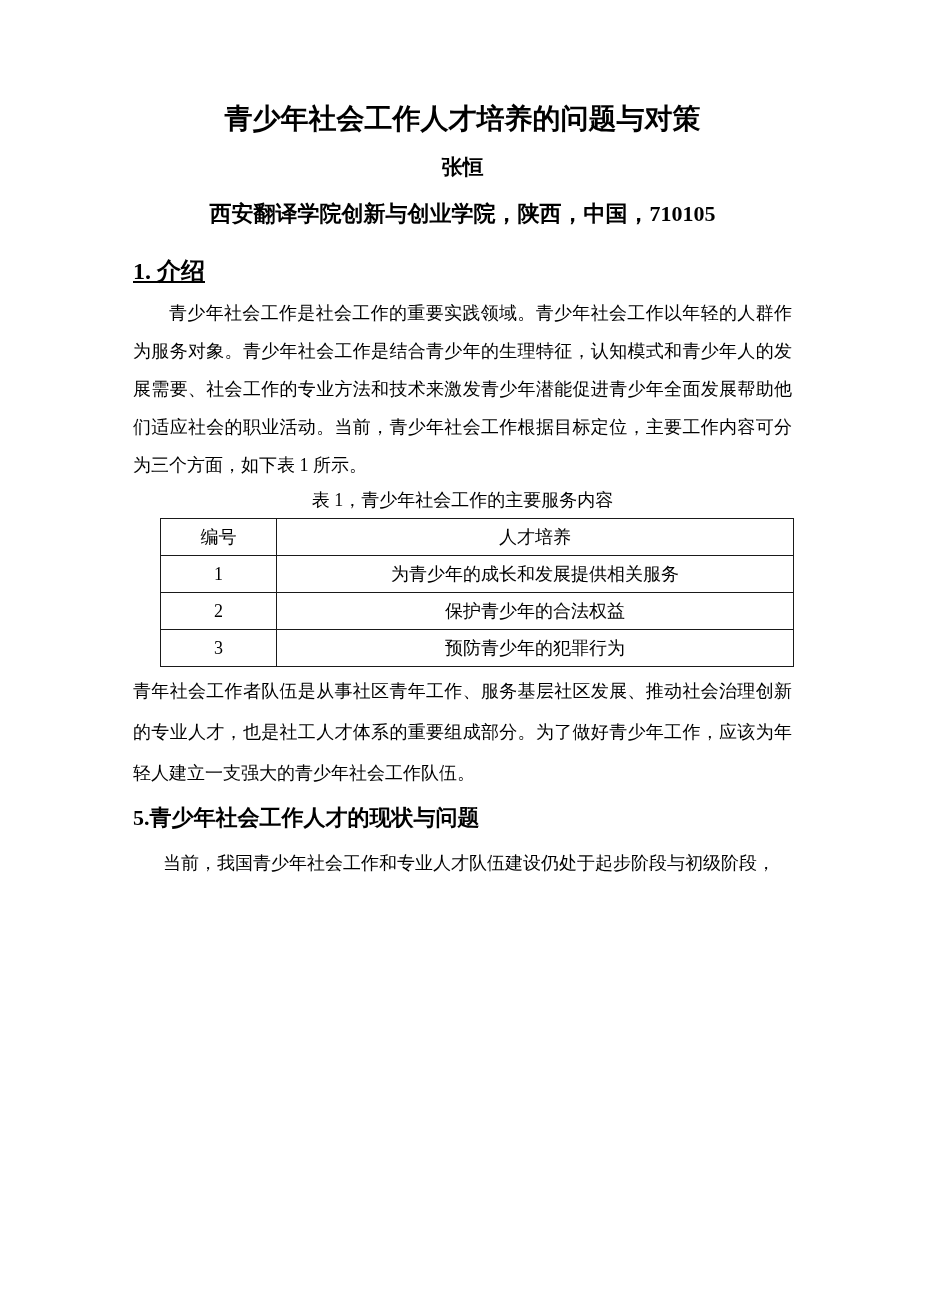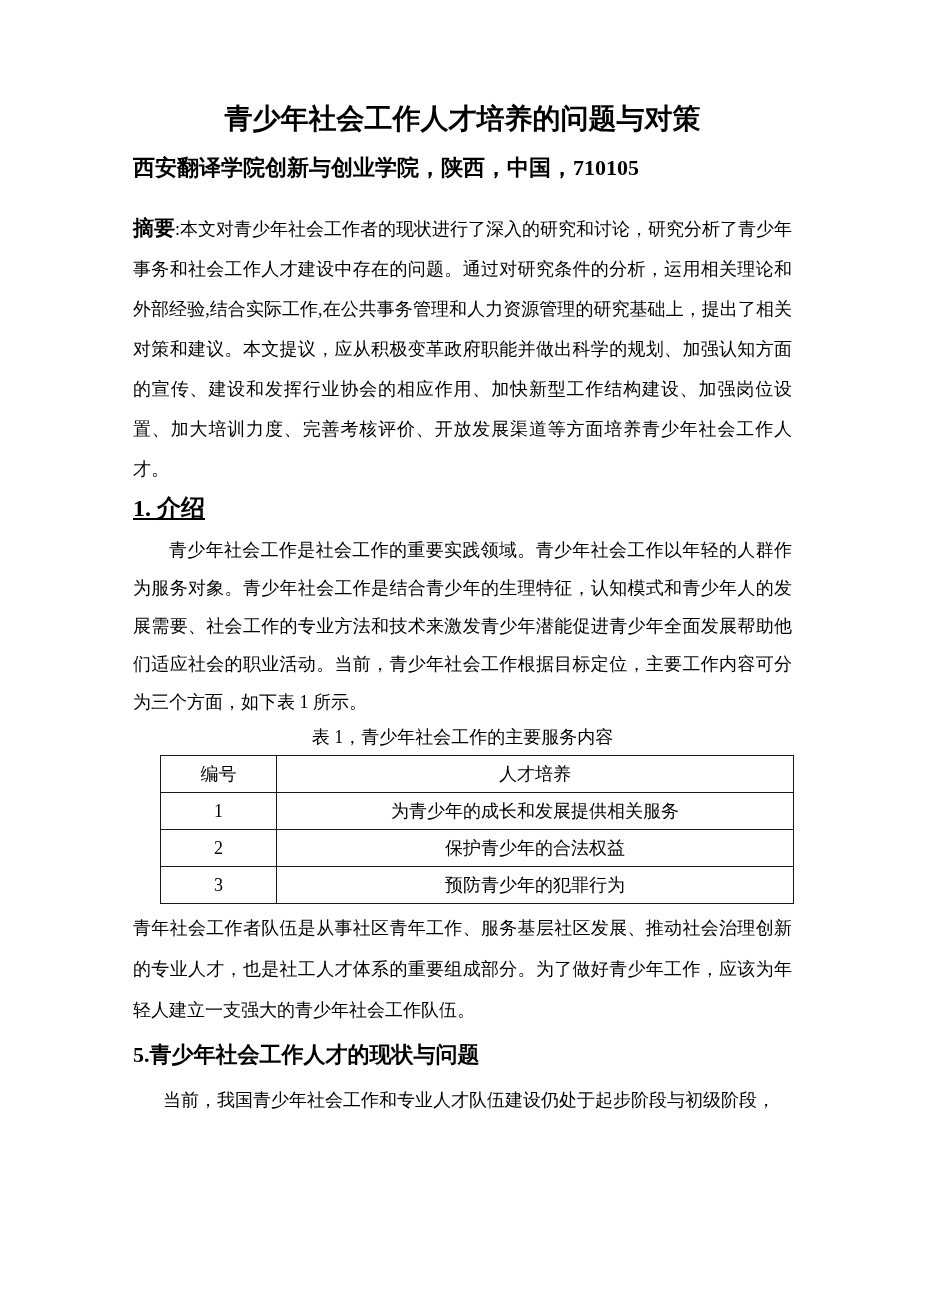--- a/index.html
+++ b/index.html
@@ -20,21 +20,21 @@
     font-weight: bold; text-align: center;
     margin: 0 0 14px 0;
   }
   .author {
     font-size: 21px; line-height: 30px;
     font-weight: bold; text-align: center;
     margin: 0 0 16px 0;
   }
   .affiliation {
     font-size: 22px; line-height: 32px;
-    font-weight: bold; text-align: left;
+    font-weight: bold; text-align: center;
     margin: 0 0 24px 0;
   }
   .kv-line {
     font-size: 18px; line-height: 30px;
     margin: 0 0 12px 0;
     text-align: justify;
   }
   .kv-label { font-size: 21px; font-weight: bold; }
   .abstract-para {
     font-size: 18px; line-height: 40px;
@@ -83,25 +83,25 @@
     text-align: justify;
   }
 </style>
 </head>
 <body>
 
 <div class="page">
 
   <h1 class="doc-title">青少年社会工作人才培养的问题与对策</h1>
 
+  <div class="author">张恒</div>
 
   <div class="affiliation">西安翻译学院创新与创业学院，陕西，中国，710105</div>
 
 
-  <p class="abstract-para"><span class="kv-label">摘要</span><span>:本文对青少年社会工作者的现状进行了深入的研究和讨论，研究分析了青少年事务和社会工作人才建设中存在的问题。通过对研究条件的分析，运用相关理论和外部经验,结合实际工作,在公共事务管理和人力资源管理的研究基础上，提出了相关对策和建议。本文提议，应从积极变革政府职能并做出科学的规划、加强认知方面的宣传、建设和发挥行业协会的相应作用、加快新型工作结构建设、加强岗位设置、加大培训力度、完善考核评价、开放发展渠道等方面培养青少年社会工作人才。</span></p>
 
   <h2 class="sec-heading-1">1. 介绍</h2>
 
   <p class="body-para intro-para">青少年社会工作是社会工作的重要实践领域。青少年社会工作以年轻的人群作为服务对象。青少年社会工作是结合青少年的生理特征，认知模式和青少年人的发展需要、社会工作的专业方法和技术来激发青少年潜能促进青少年全面发展帮助他们适应社会的职业活动。当前，青少年社会工作根据目标定位，主要工作内容可分为三个方面，如下表 1 所示。</p>
 
   <div class="table-caption">表 1，青少年社会工作的主要服务内容</div>
 
   <table class="service-table">
     <colgroup>
         <col class="col-id">

